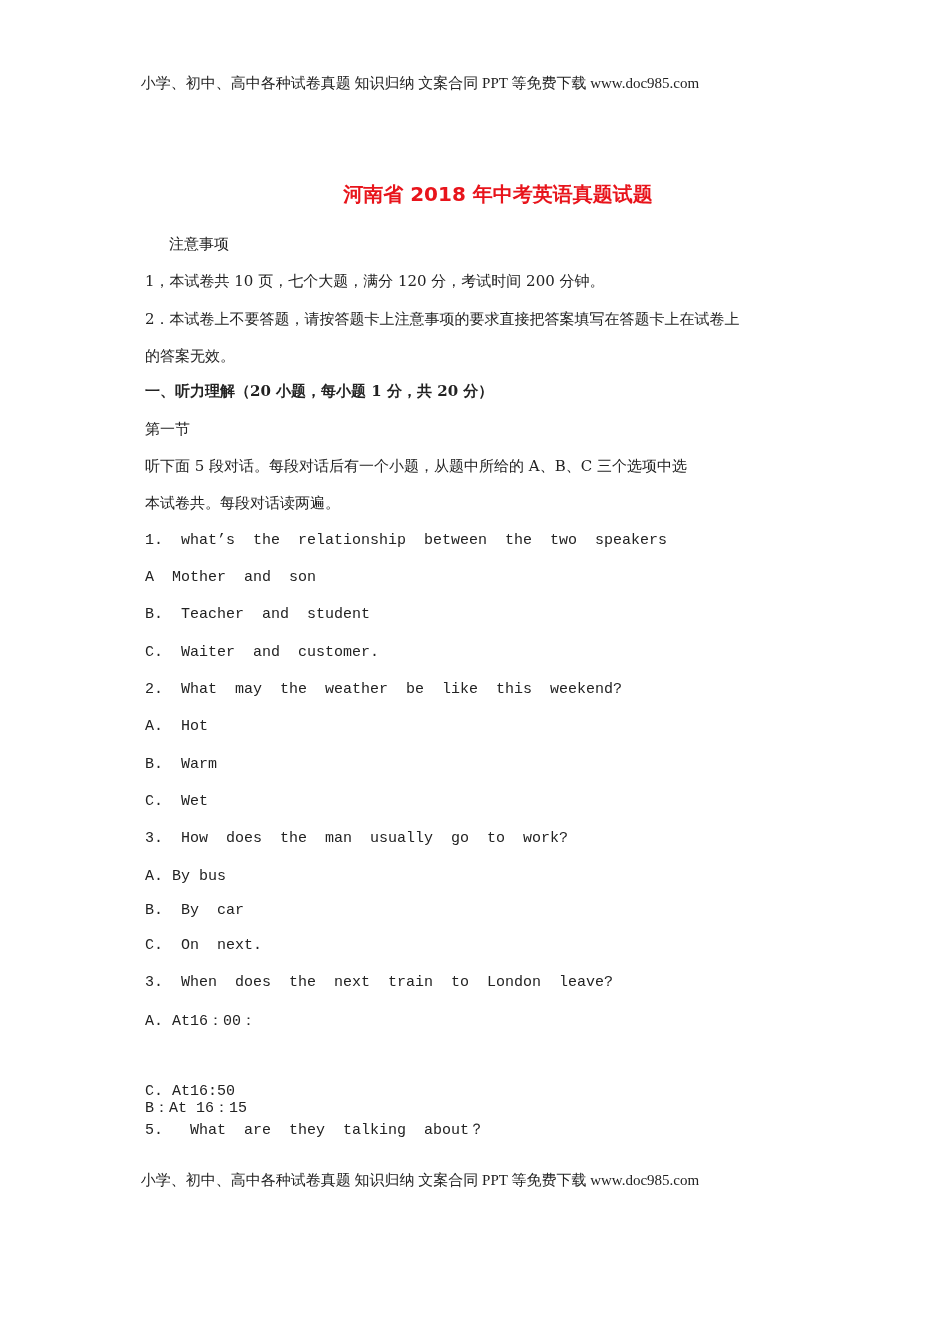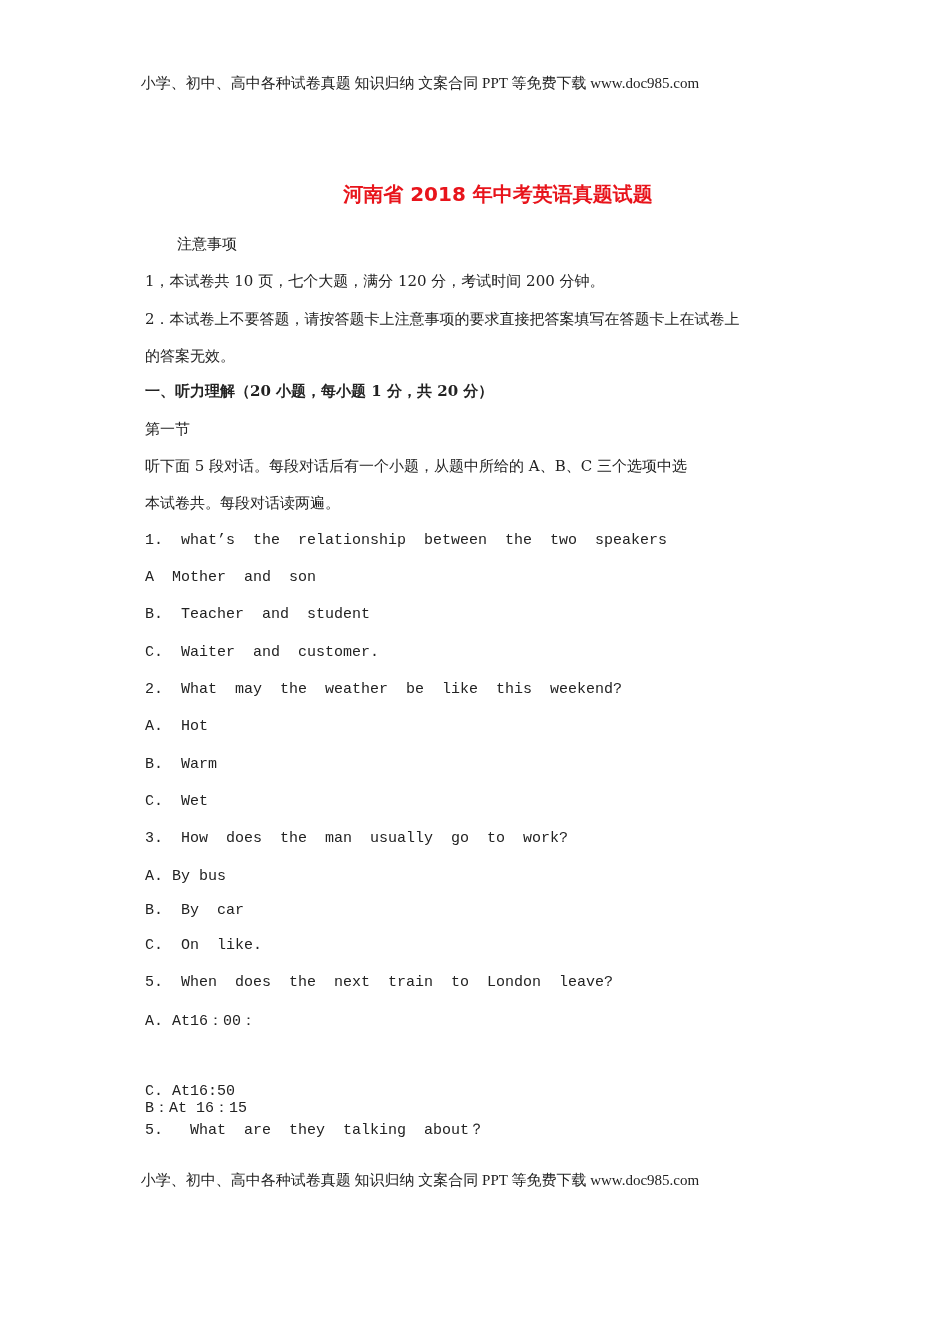--- a/index.html
+++ b/index.html
@@ -9,21 +9,21 @@
          font-family: "Liberation Serif", "DejaVu Serif", serif; font-size: 15px; color: #222; }
   .header { top: 74px; }
   .footer { top: 1171px; }
   .title { position: absolute; top: 181px; left: 0; width: 996px; text-align: center;
            color: #e8141b; font-size: 20px; font-weight: bold;
            font-family: "DejaVu Sans", "Liberation Sans", sans-serif; }
   .line { position: absolute; left: 145px; font-size: 15px; white-space: pre;
           font-family: "DejaVu Serif", "Liberation Serif", serif; }
   .mono { font-family: "Liberation Mono", "DejaVu Sans Mono", monospace; font-size: 15px; }
   .bold { font-weight: bold; }
-  .indent { left: 177px; }
+  .indent { left: 169px; }
 </style>
 </head>
 <body>
 
 <div class="header">小学、初中、高中各种试卷真题 知识归纳 文案合同 PPT 等免费下载   www.doc985.com</div>
 
 <div class="title">河南省 2018 年中考英语真题试题</div>
 
 <div class="line indent" style="top:235px">注意事项</div>
 <div class="line" style="top:272px">1，本试卷共 10 页，七个大题，满分 120 分，考试时间 200 分钟。</div>
@@ -41,22 +41,22 @@
 <div class="line mono" style="top:644px">C.  Waiter  and  customer.</div>
 
 <div class="line mono" style="top:681px">2.  What  may  the  weather  be  like  this  weekend?</div>
 <div class="line mono" style="top:718px">A.  Hot</div>
 <div class="line mono" style="top:756px">B.  Warm</div>
 <div class="line mono" style="top:793px">C.  Wet</div>
 
 <div class="line mono" style="top:830px">3.  How  does  the  man  usually  go  to  work?</div>
 <div class="line mono" style="top:868px">A. By bus</div>
 <div class="line mono" style="top:902px">B.  By  car</div>
-<div class="line mono" style="top:937px">C.  On  like.</div>
+<div class="line mono" style="top:937px">C.  On  next.</div>
 
-<div class="line mono" style="top:974px">5.  When  does  the  next  train  to  London  leave?</div>
+<div class="line mono" style="top:974px">3.  When  does  the  next  train  to  London  leave?</div>
 <div class="line mono" style="top:1011px">A. At16：00：</div>
 <div class="line mono" style="top:1098px">B：At 16：15</div>
 <div class="line mono" style="top:1083px">C. At16:50</div>
 
 <div class="line mono" style="top:1120px">5.   What  are  they  talking  about？</div>
 
 <div class="footer">小学、初中、高中各种试卷真题 知识归纳 文案合同 PPT 等免费下载   www.doc985.com</div>
 
 </body></html>

